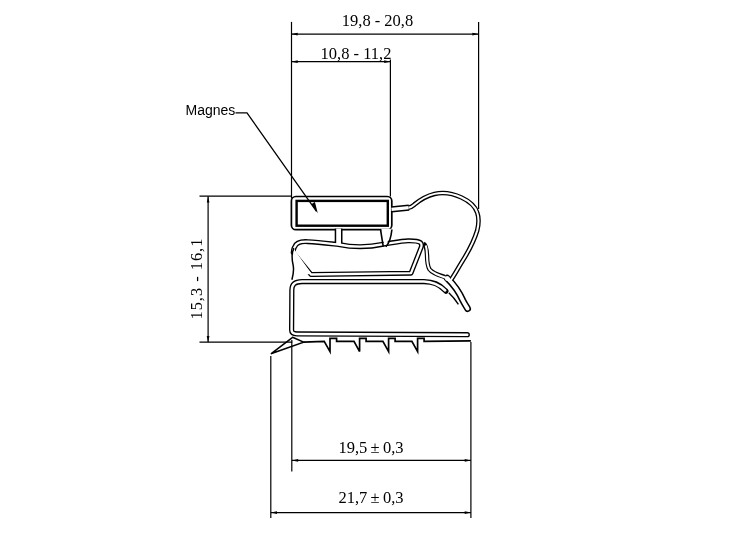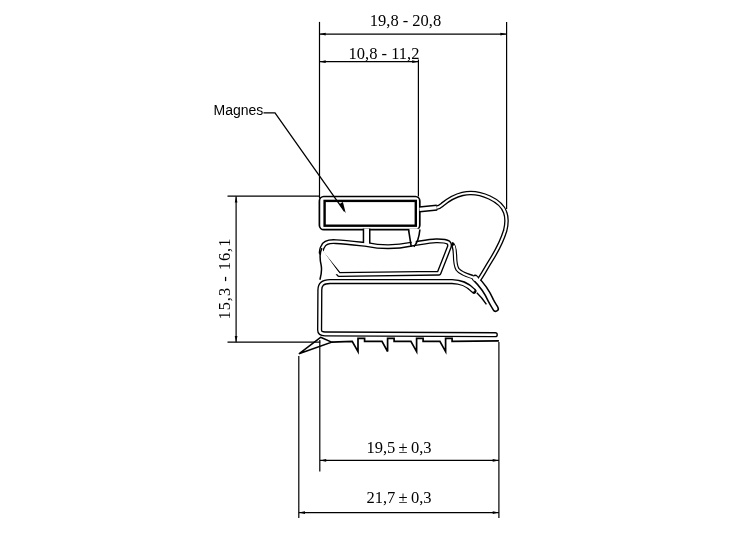--- a/index.html
+++ b/index.html
@@ -1,16 +1,16 @@
 <!DOCTYPE html>
 <html><head>
 <meta charset="utf-8">
 <style>
   html,body{margin:0;padding:0;background:#fff;}
-  .wrap{width:682px;height:550px;position:relative;background:#5eead4;overflow:hidden;margin-left:28px;}
+  .wrap{width:682px;height:550px;position:relative;background:#5eead4;overflow:hidden;}
   text{fill:#000;}
   .ser{font-family:"Liberation Serif", serif;font-size:16.5px;}
   .san{font-family:"Liberation Sans", sans-serif;font-size:14px;}
 </style>
 </head>
 <body>
 
 <div class="wrap">
 <svg width="750" height="550" viewBox="0 0 750 550">
   <rect x="0" y="0" width="750" height="550" fill="#ffffff"></rect>

